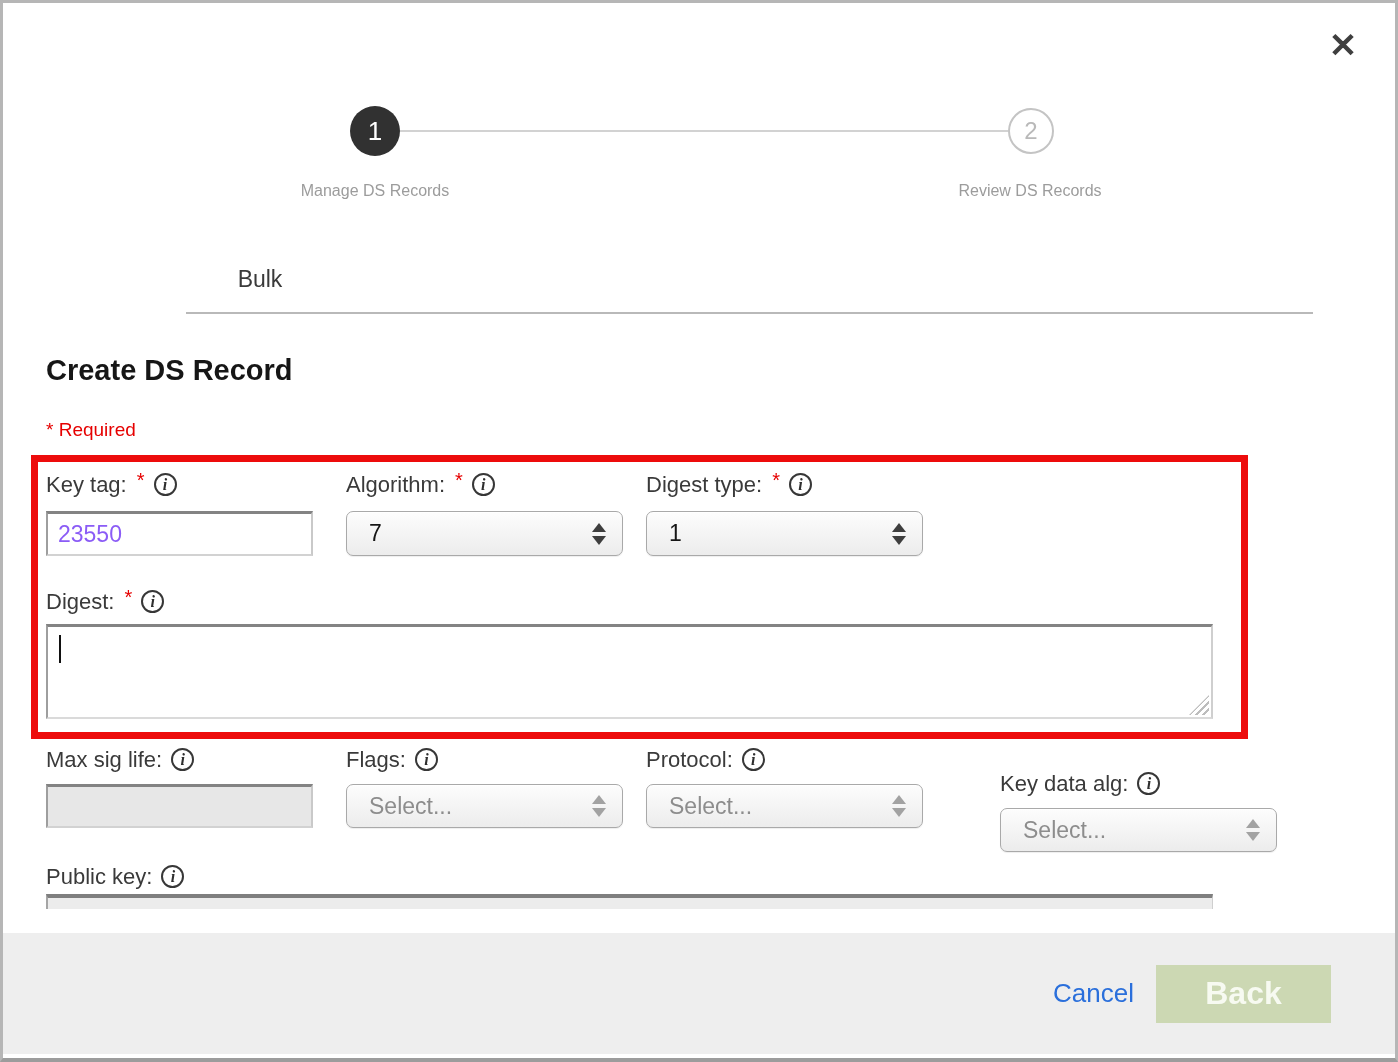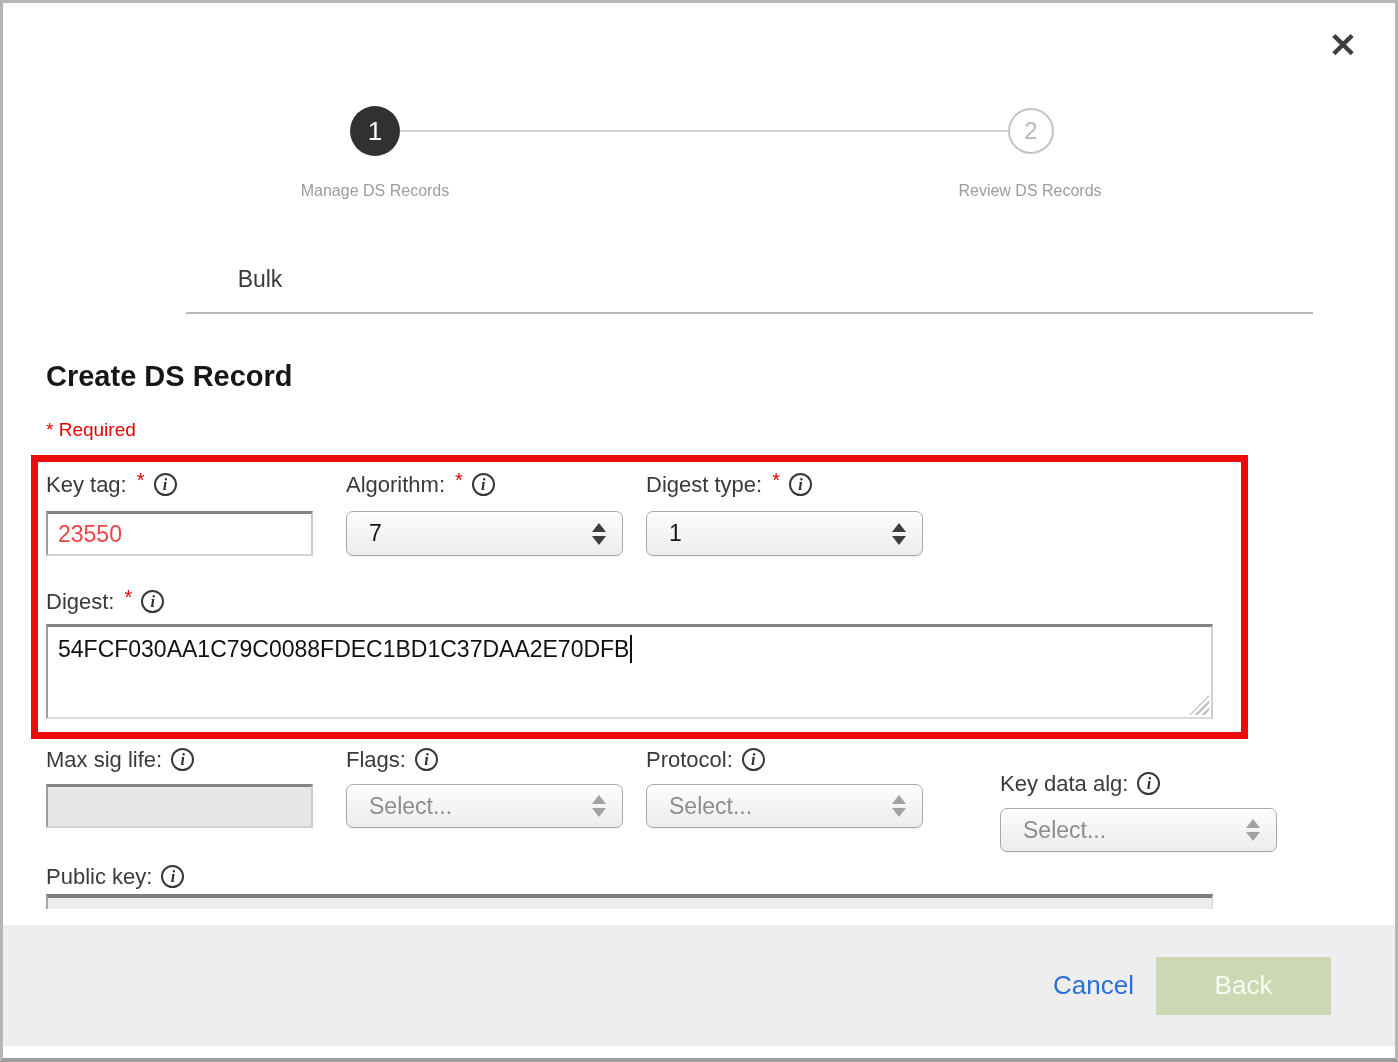--- a/index.html
+++ b/index.html
@@ -41,21 +41,21 @@
     display:flex; align-items:center; justify-content:center;
     font-size:23px; color:#3d3d3d; cursor:pointer;
   }
   .tab-plain {
     position:absolute; left:212px; top:255px; width:90px; height:42px;
     display:flex; align-items:center; justify-content:center;
     font-size:23px; color:#3a3a3a; cursor:pointer;
   }
   .tab-underline { position:absolute; left:183px; top:309px; width:1127px; height:2px; background:#b9b9b9; }
 
-  .page-heading { position:absolute; left:43px; top:351px; font-size:29px; font-weight:bold; color:#161616;margin-top:6px; }
+  .page-heading { position:absolute; left:43px; top:351px; font-size:29px; font-weight:bold; color:#161616; }
   .required-note { position:absolute; left:43px; top:416px; font-size:19px; }
 
   
   .highlight-box { position:absolute; left:28px; top:452px; width:1217px; height:284px; border:7px solid; pointer-events:none; z-index:5; }
 
   
   .field-label { position:absolute; font-size:22px; color:#3a3a3a; display:flex; align-items:flex-start; white-space:nowrap; }
   .req-star { color:#e60000; font-size:20px; margin-left:10px; position:relative; top:-3px; }
   .info-icon {
     display:inline-block; width:23px; height:23px; margin-left:9px; margin-top:1px;
@@ -65,21 +65,21 @@
   }
   .row1-label { top:469px; }
   .row2-label { top:744px; }
 
   
   .text-input {
     position:absolute; height:45px; background:#fff;
     border-style:solid; border-width:3px 2px 2px 2px;
     border-color:#838383 #c9c9c9 #d2d2d2 #9e9e9e;
     font-family:"Liberation Sans", sans-serif;
-    font-size:23px; color:#ef4444; padding:12px 10px;
+    font-size:23px; color:#8b5cf6; padding:12px 10px;
   }
   .text-input:disabled, .text-input.disabled { background:#e7e7e7; }
 
   
   .select-box {
     position:absolute; height:45px; width:277px; border:1px solid #a9a9a9; border-radius:7px;
     background:linear-gradient(#fdfdfd, #ececec);
     box-shadow:inset 0 1px 0 #fff, 0 1px 1px rgba(0,0,0,.07);
     display:flex; align-items:center; padding:0 16px 0 22px;
     font-size:23px; cursor:pointer;
@@ -108,25 +108,25 @@
 
   
   .pubkey-area {
     position:absolute; left:43px; top:891px; width:1167px; height:15px;
     background:#ececec; border-top:4px solid #7f7f7f;
     border-left:2px solid #a5a5a5; border-right:1px solid #cfcfcf;
   }
 
   
   .footer {
-    position:absolute; left:0; right:0; bottom:12px; height:121px; background:#eeeeee;
+    position:absolute; left:0; right:0; bottom:4px; height:121px; background:#eeeeee;
     display:flex; align-items:center; justify-content:flex-end; padding-right:40px;
   }
   .cancel-link { font-size:26px; cursor:pointer; margin-right:22px; }
-  .btn { width:175px; height:58px; border:none; font-family:"Liberation Sans", sans-serif; font-size:26px; display:flex; align-items:center; justify-content:center; }
+  .btn { width:175px; height:58px; border:none; font-family:"Liberation Sans", sans-serif; font-size:32px; display:flex; align-items:center; justify-content:center;font-weight:bold; }
   .btn-back { color:#f7faf1; margin-right:24px; cursor:default; }
   .btn-next { color:#fff; border-bottom:5px solid #48760c; cursor:pointer; }
 
   
   .col1 { left:43px; } .col2 { left:343px;justify-content:flex-end; } .col3 { left:643px; } .col4 { left:997px;margin-top:24px; }
   .row1-field { top:508px; }
   .row2-field { top:781px; }
 </style>
 </head>
 <body>
@@ -180,21 +180,21 @@
         <span class="arr-down"></span>
       </span>
   </div>
 
   <div class="field-label col1" style="top:586px;">
     <span>Digest:</span>
     <span class="req-star">*</span>
     <span class="info-icon">i</span>
   </div>
   <div class="digest-area">
-    <span>54FCF030AA1C79C0088FDEC1BD1C37DAA2E70DFB</span><span class="caret"></span>
+    <span class="caret"></span>
     <span class="resize-handle"></span>
   </div>
 
   <div class="field-label row2-label col1">
     <span>Max sig life:</span>
     <span class="info-icon">i</span>
   </div>
   <div class="field-label row2-label col2">
     <span>Flags:</span>
     <span class="info-icon">i</span>

